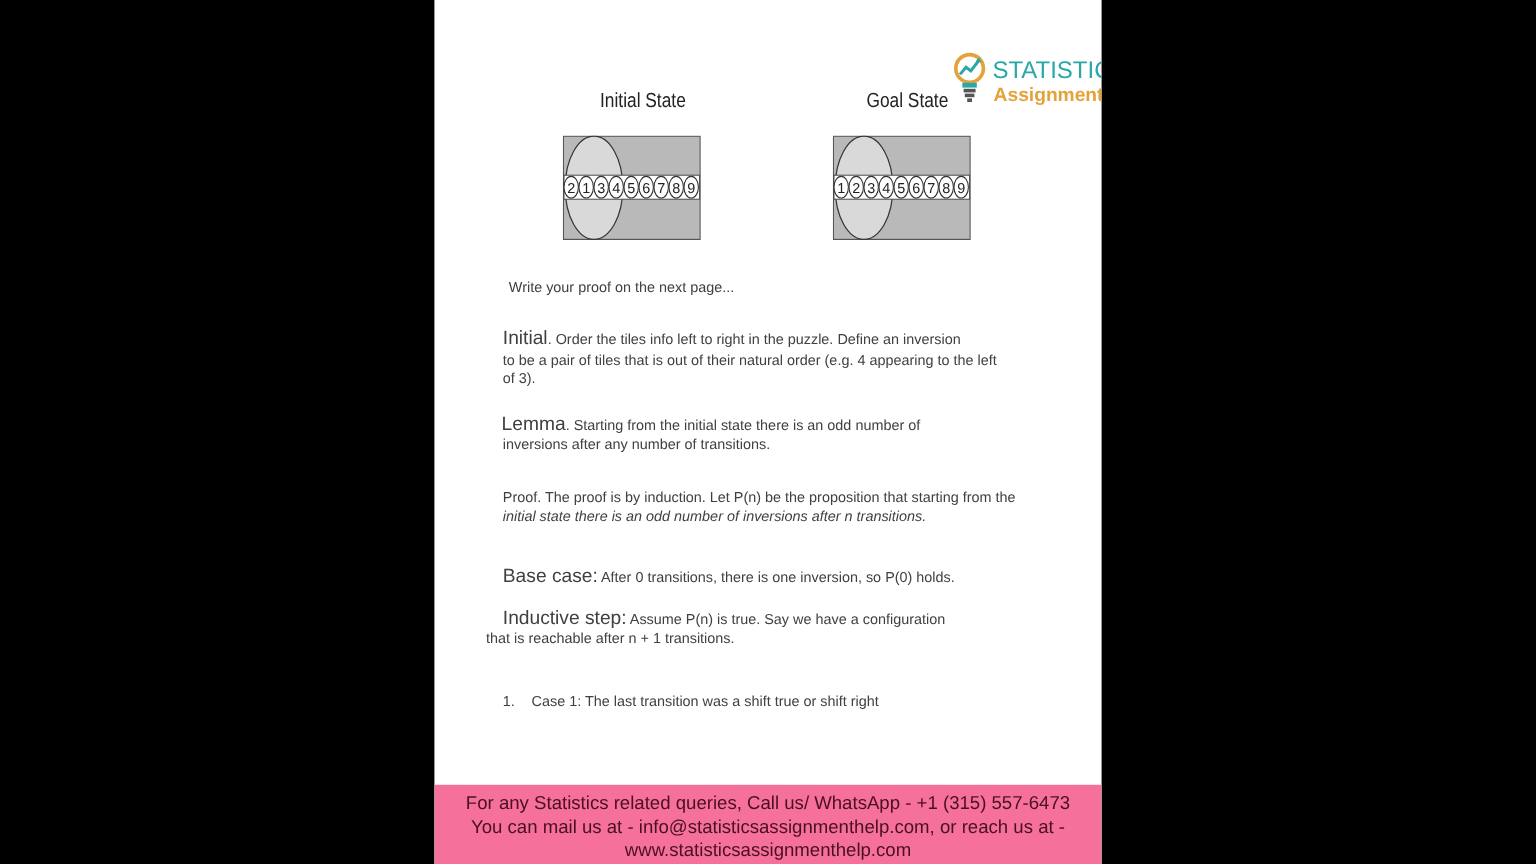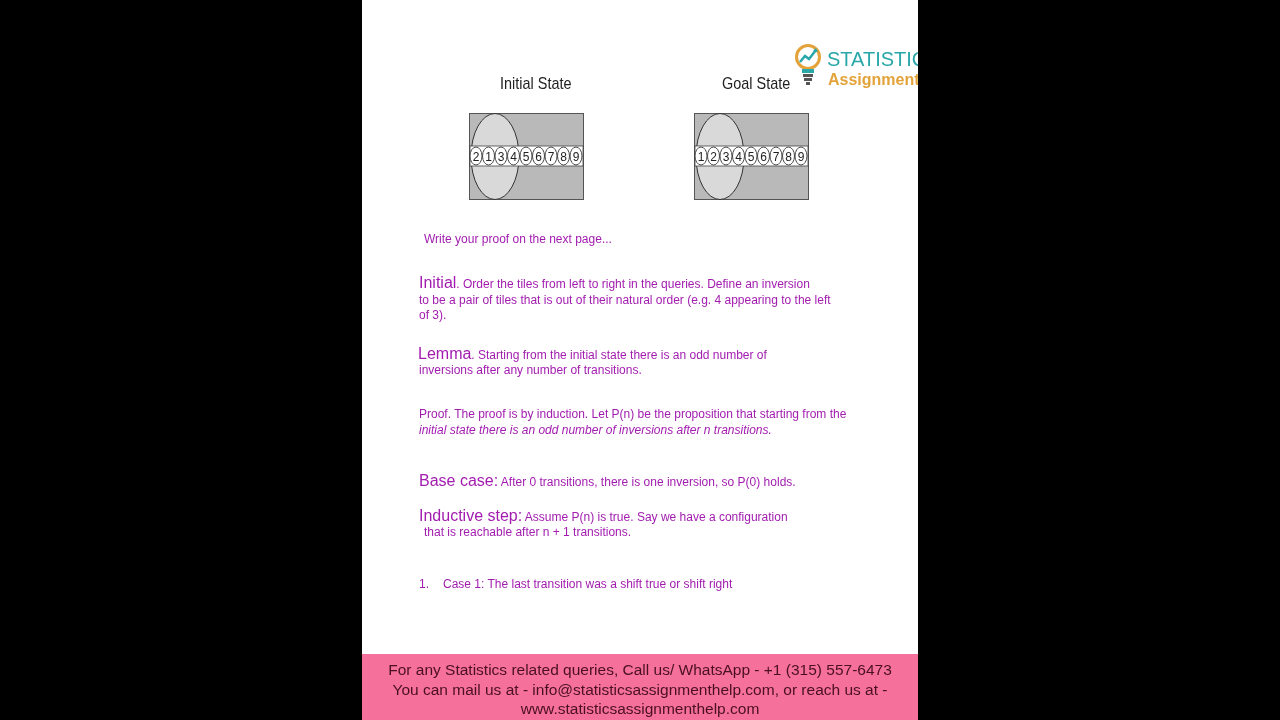--- a/index.html
+++ b/index.html
@@ -8,21 +8,21 @@
   .page { position: absolute; left: 362px; top: 0; width: 556px; height: 720px; background: #fff; overflow: hidden; }
 
   .logo { position: absolute; left: 432px; top: 4px; width: 140px; height: 46px; margin-top: 38px; }
   .logo .bulb { position: absolute; left: 0; top: 0; width: 28px; height: 44px; }
   .logo .title { position: absolute; left: 33px; top: 6px; font-size: 20px; color: #29a7a9; letter-spacing: 0px; white-space: nowrap; }
   .logo .sub { position: absolute; left: 34px; top: 29px; font-size: 16px; font-weight: bold; color: #e3a33a; white-space: nowrap; }
 
   .fig-label { position: absolute; font-size: 17px; color: #222; transform: scaleX(0.85); transform-origin: left top; white-space: nowrap; }
   .puzzle { position: absolute; width: 115px; height: 87px; }
 
-  .txt { position: absolute; font-size: 12px; line-height: 16px; color: #a21caf; white-space: nowrap; }
+  .txt { position: absolute; font-size: 12px; line-height: 16px; color: #404040; white-space: nowrap; }
   .big { font-size: 16px; }
 
   .footer { position: absolute; left: 0; top: 654px; width: 556px; height: 82px; background: #f5709b; color: #4a0f22; text-align: center; font-size: 15.5px; line-height: 19.5px; padding-top: 6px; }
   .footer div { white-space: nowrap; }
 </style>
 </head>
 <body>
 
 <div class="page">
 
@@ -91,41 +91,41 @@
         <ellipse cx="94.5" cy="43" rx="6" ry="9" fill="#fff" stroke="#333" stroke-width="0.9"></ellipse>
         <text x="94.5" y="47.5" text-anchor="middle" font-size="12" font-family="Liberation Sans, sans-serif" fill="#222">8</text>
         <ellipse cx="107" cy="43" rx="6" ry="9" fill="#fff" stroke="#333" stroke-width="0.9"></ellipse>
         <text x="107" y="47.5" text-anchor="middle" font-size="12" font-family="Liberation Sans, sans-serif" fill="#222">9</text>
       </g>
   </svg>
 
   <div class="txt" style="left:62px; top:231px;">Write your proof on the next page...</div>
 
   <div class="txt" style="left:57px; top:275px;">
-    <span class="big">Initial</span><span>. Order the tiles from left to right in the queries. Define an inversion</span>
+    <span class="big">Initial</span><span>. Order the tiles info left to right in the puzzle. Define an inversion</span>
   </div>
   <div class="txt" style="left:57px; top:292px;">to be a pair of tiles that is out of their natural order (e.g. 4 appearing to the left</div>
   <div class="txt" style="left:57px; top:307px;">of 3).</div>
 
   <div class="txt" style="left:56px; top:346px;text-align:center;">
     <span class="big">Lemma</span><span>. Starting from the initial state there is an odd number of</span>
   </div>
   <div class="txt" style="left:57px; top:362px;">inversions after any number of transitions.</div>
 
   <div class="txt" style="left:57px; top:406px;">Proof. The proof is by induction. Let P(n) be the proposition that starting from the</div>
   <div class="txt" style="left:57px; top:422px;font-style:italic;">initial state there is an odd number of inversions after n transitions.</div>
 
   <div class="txt" style="left:57px; top:473px;">
     <span class="big">Base case:</span><span> After 0 transitions, there is one inversion, so P(0) holds.</span>
   </div>
 
   <div class="txt" style="left:57px; top:508px;">
     <span class="big">Inductive step:</span><span> Assume P(n) is true. Say we have a configuration</span>
   </div>
-  <div class="txt" style="left:62px; top:524px;">that is reachable after n + 1 transitions.</div>
+  <div class="txt" style="left:43px; top:524px;">that is reachable after n + 1 transitions.</div>
 
   <div class="txt" style="left:57px; top:576px;">
     <span>1.</span>
     <span style="position:absolute; left:24px;">Case 1: The last transition was a shift true or shift right</span>
   </div>
 
   <div class="footer">
     <div>For any Statistics related queries, Call us/ WhatsApp -  +1 (315) 557-6473</div>
     <div>You can mail us at -  info@statisticsassignmenthelp.com, or reach us at -</div>
     <div>www.statisticsassignmenthelp.com</div>

